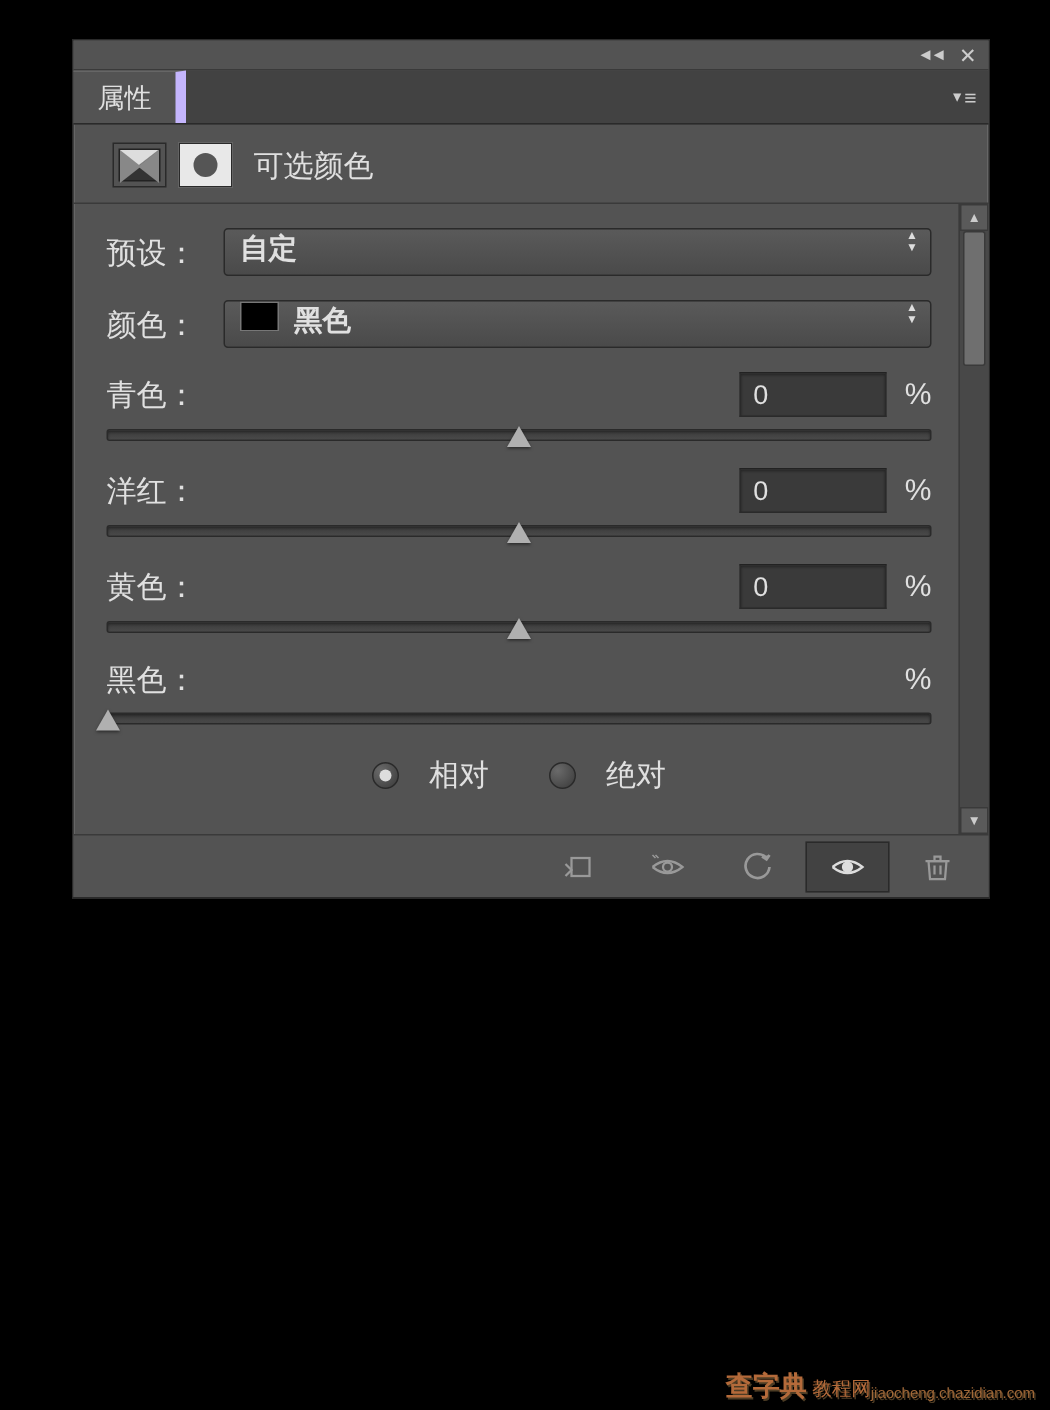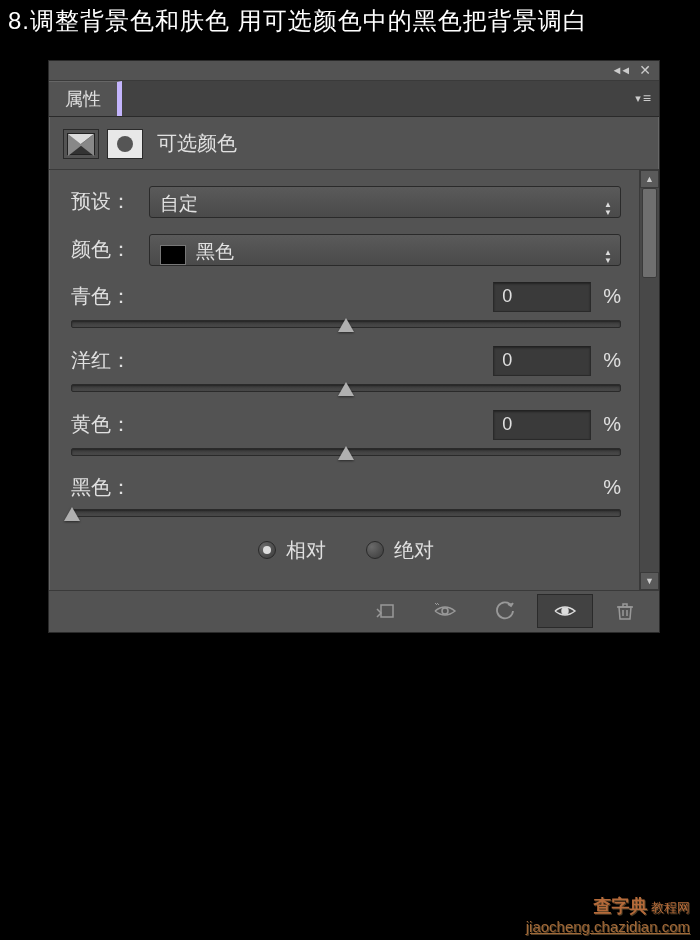--- a/index.html
+++ b/index.html
@@ -41,40 +41,40 @@
       background: #424242;
       border-bottom: 1px solid #2a2a2a;
       position: relative;
     }
     
     .tab {
       background: #535353;
       color: #e0e0e0;
       padding: 5px 16px;
       font-size: 18px;
-      border-right: 5px solid #c4b5fd;
+      border-right: 7px solid #c4b5fd;
       border-top: 1px solid #666;
     }
     
     .tab-menu {
       position: absolute;
       right: 8px;
       color: #ccc;
       font-size: 11px;
       display: flex;
       align-items: center;
       gap: 2px;
       cursor: pointer;
     }
     
     .icon-row {
       display: flex;
       align-items: center;
       gap: 8px;
-      padding: 12px 14px 10px 14px;
+      padding: 12px 14px 10px 26px;
     }
     
     .adj-icon {
       width: 36px;
       height: 30px;
       background: #535353;
       border: 1px solid #2a2a2a;
       display: flex;
       align-items: center;
       justify-content: center;
@@ -178,26 +178,27 @@
       width: 78px;
     }
     
     .dropdown {
       flex: 1;
       height: 32px;
       background: linear-gradient(#5a5a5a, #4a4a4a);
       border: 1px solid #2a2a2a;
       border-radius: 3px;
       display: flex;
-      align-items: flex-end;
+      align-items: flex-start;
       padding: 0 10px;
       color: #e0e0e0;
       font-size: 19px;
       position: relative;
       cursor: pointer;
+      font-weight: bold;
     }
     
     .dropdown-arrows {
       position: absolute;
       right: 8px;
       display: flex;
       flex-direction: column;
       gap: 1px;
       font-size: 8px;
       color: #ddd;
@@ -277,21 +278,21 @@
       display: flex;
       justify-content: center;
       gap: 40px;
       margin-top: 20px;
       margin-bottom: 10px;
     }
     
     .radio-item {
       display: flex;
       align-items: center;
-      gap: 10px;
+      gap: 20px;
       color: #e0e0e0;
       font-size: 20px;
       cursor: pointer;
     }
     
     .radio-circle {
       width: 18px;
       height: 18px;
       border-radius: 50%;
       border: 1px solid #2a2a2a;
@@ -335,33 +336,32 @@
     }
     .bottom-btn svg { width: 24px; height: 20px; }
     
     .watermark {
       position: absolute;
       right: 10px;
       bottom: 4px;
       color: #b46a3a;
       font-size: 13px;
       display: flex;
-      flex-direction: column;
+      flex-direction: row;
       align-items: flex-end;
       line-height: 1.2;
       text-shadow: 1px 1px 0 rgba(255,200,120,0.3);
     }
     .watermark .main { font-size: 18px; font-weight: bold; }
-    .watermark .url { font-size: 15px; color: #a06838; text-decoration: underline; }
+    .watermark .url { font-size: 10px; color: #a06838; }
   </style>
 </head>
 <body>
 
 <div class="instruction">
-  <div>8.调整背景色和肤色   用可选颜色中的黑色把背景调白</div>
 </div>
 
 <div class="panel-outer">
   <div class="panel-top-bar">
     <span class="collapse-icon">◄◄</span>
     <span class="close-x">✕</span>
   </div>
 
   <div class="tab-row">
     <div class="tab">属性</div>

